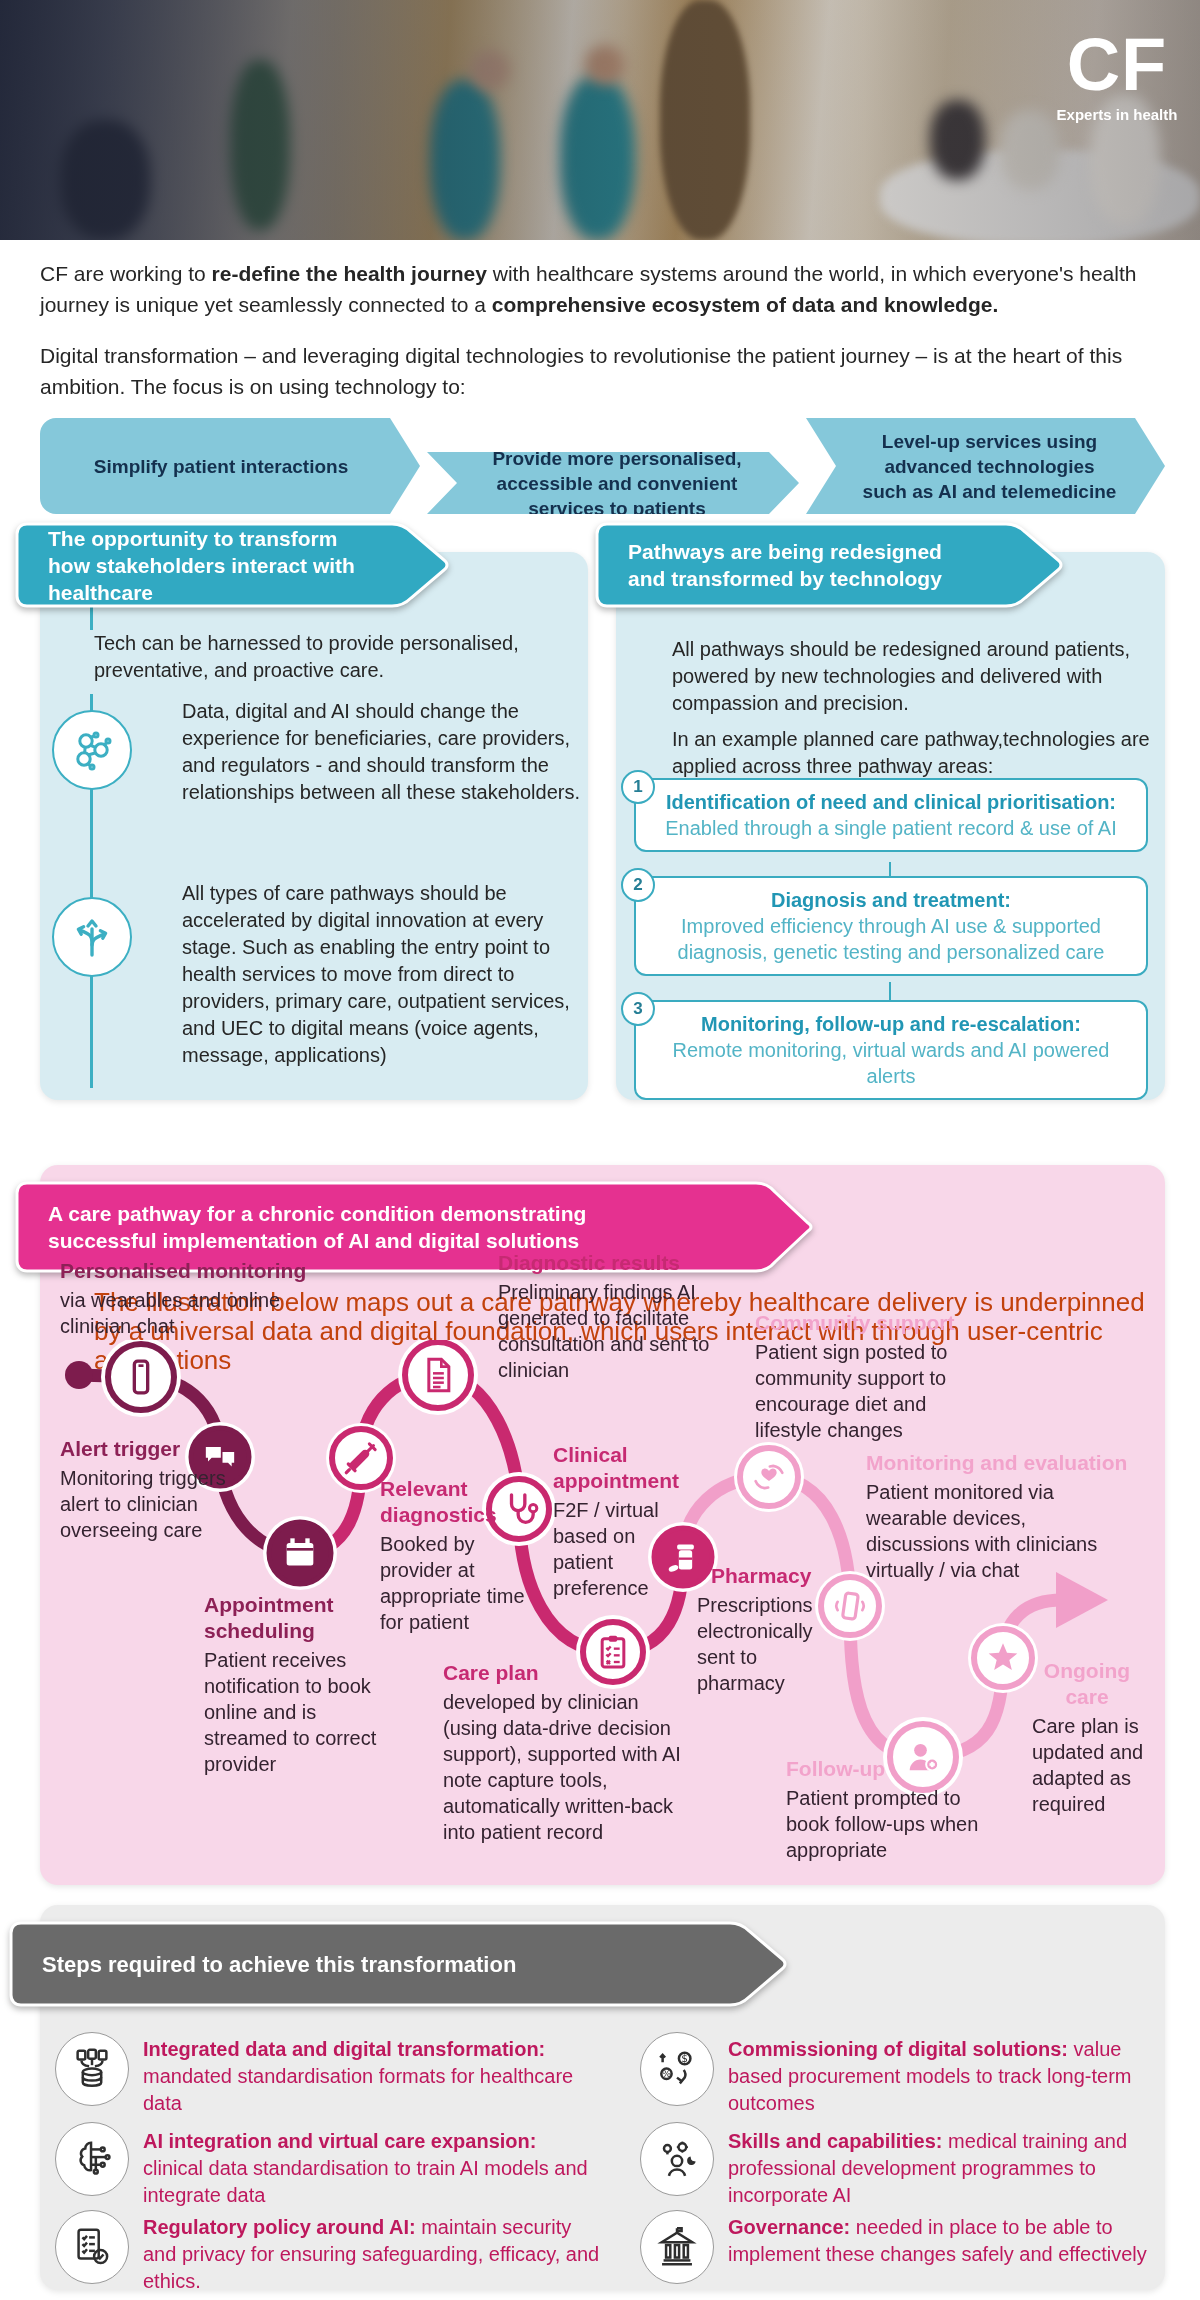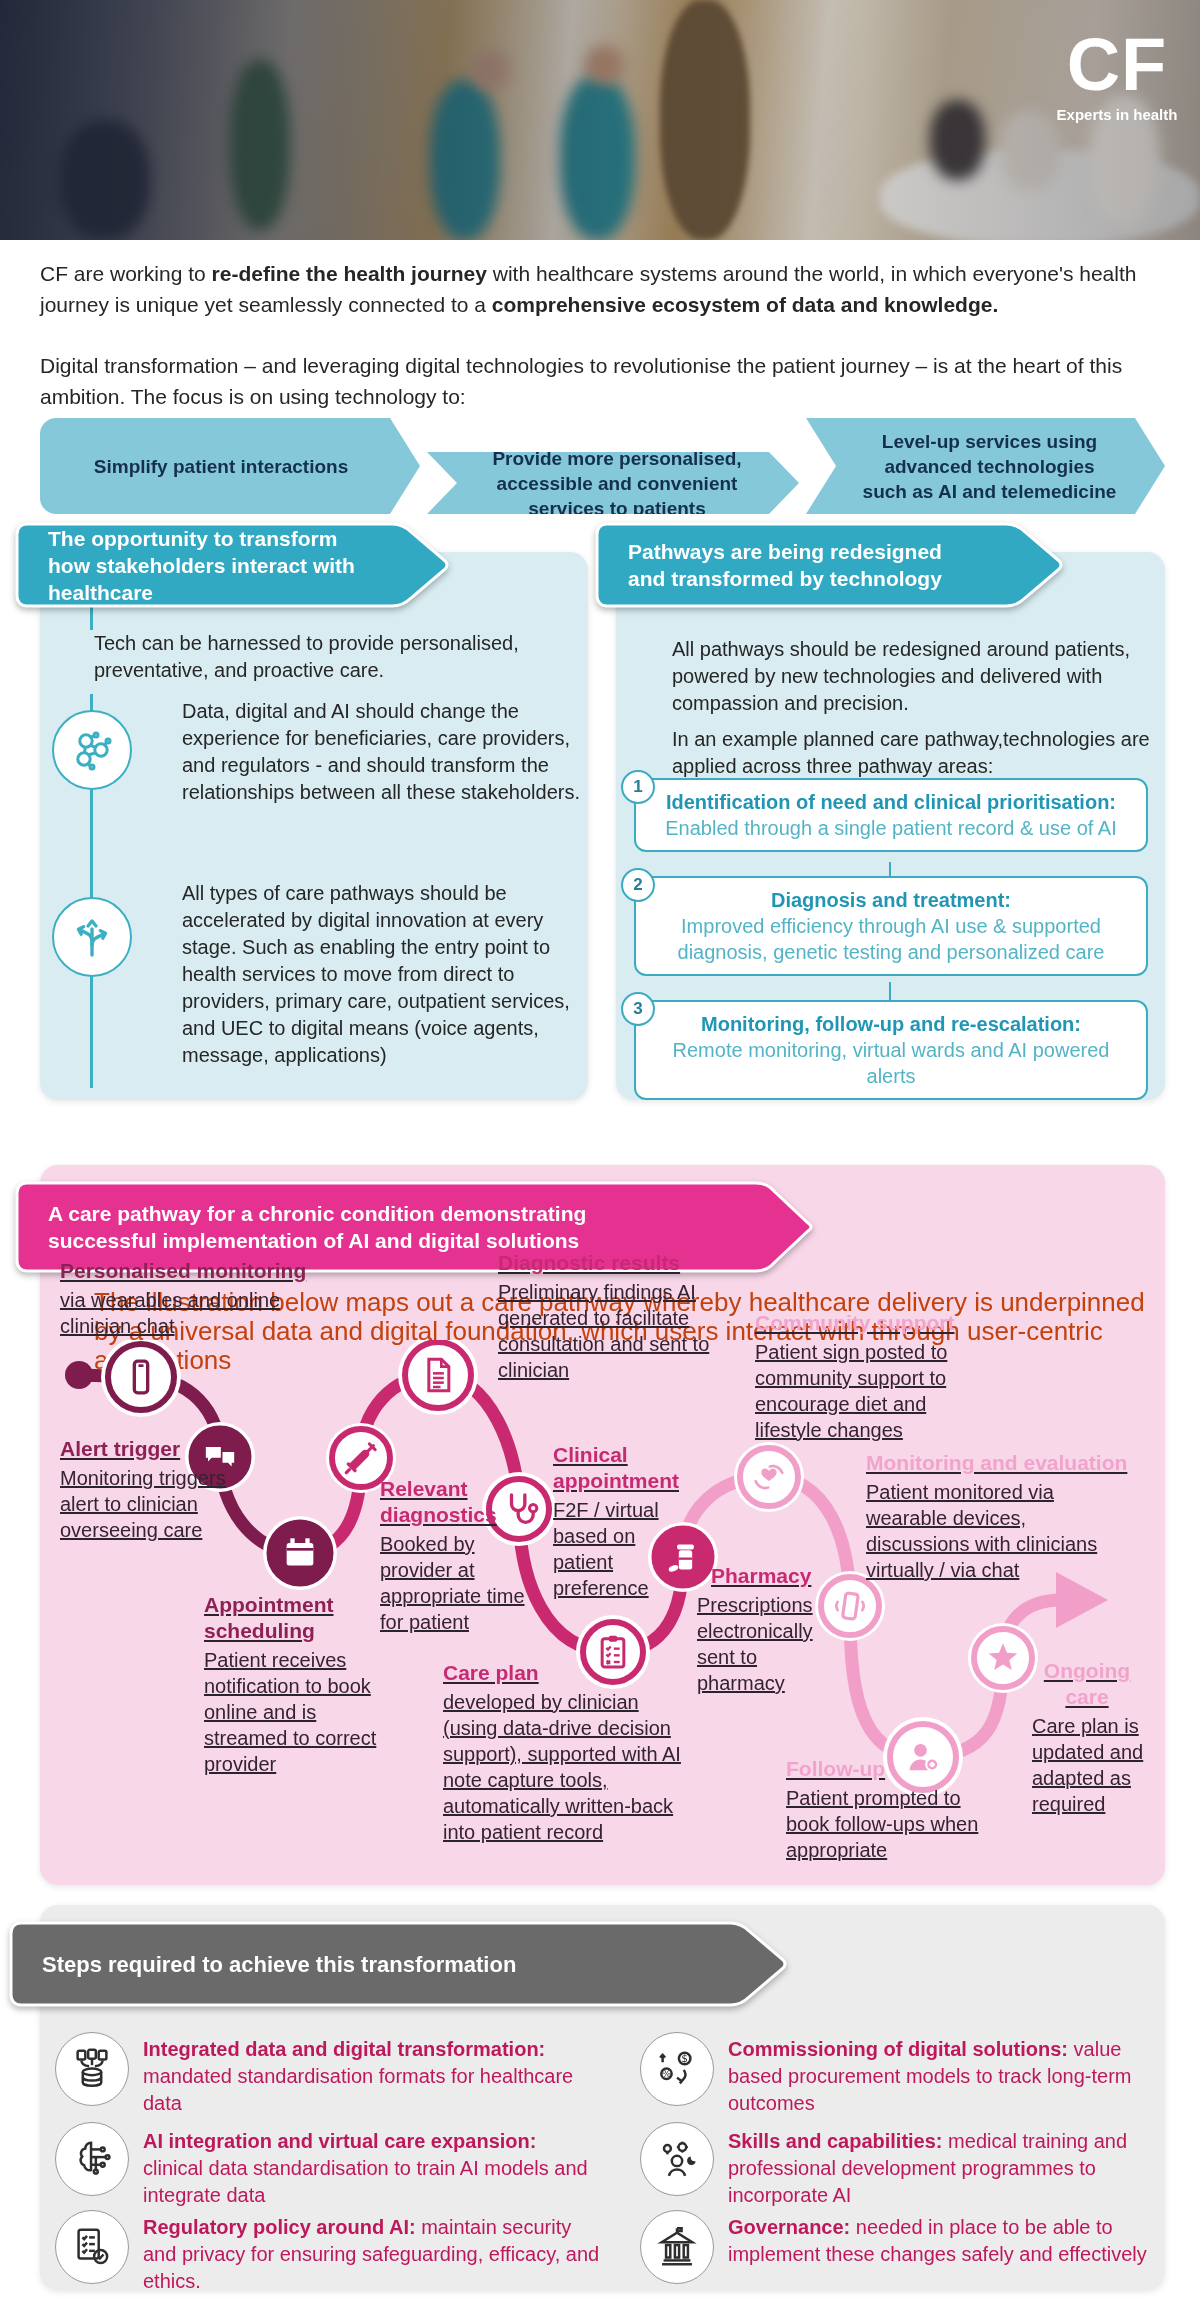--- a/index.html
+++ b/index.html
@@ -63,21 +63,21 @@
   .rnum{position:absolute;left:621px;width:34px;height:34px;border-radius:50%;background:#fff;
     border:2px solid #3aabc0;box-sizing:border-box;color:#257e95;font-weight:bold;font-size:17px;
     display:flex;align-items:center;justify-content:center;z-index:3;}
   .rconn{position:absolute;left:889px;width:2px;background:#3aabc0;}
 
   
   .flow-svg{position:absolute;left:40px;top:1340px;width:1125px;height:545px;}
   .nicon{position:absolute;width:44px;height:44px;display:flex;align-items:center;justify-content:center;}
   .nicon svg{width:40px;height:40px;}
   .c-wine{color:#7d1c4d;} .c-mag{color:#c9296f;} .c-light{color:#f19fc9;}
-  .pnode{position:absolute;text-decoration:underline;}
+  .pnode{position:absolute;}
   .ph{font-weight:bold;font-size:21px;line-height:26px;margin-bottom:3px;}
   .h-wine{color:#8d2156;} .h-mag{color:#c62a72;} .h-light{color:#f2a3cb;}
   .pd{font-size:20px;line-height:26px;color:#342330;}
 
   
   .st-circle{position:absolute;width:74px;height:74px;border-radius:50%;background:#fff;
     border:1.5px solid #9a9a9a;box-sizing:border-box;display:flex;align-items:center;justify-content:center;color:#2e2e2e;}
   .st-circle svg{width:46px;height:46px;}
   .st-text{position:absolute;font-size:20px;line-height:27px;color:#be185d;}
   .st-text b{font-weight:bold;}
@@ -101,21 +101,21 @@
     <div class="blob" style="left:60px;top:120px;width:90px;height:120px;background:#3c3f4b;"></div>
     <div class="blob" style="left:230px;top:60px;width:60px;height:170px;background:#4f7d54;"></div>
     <div class="hero-overlay"></div>
     <div class="logo">
       <div class="logo-cf">CF</div>
       <div class="logo-tag">Experts in health</div>
     </div>
   </div>
 
   <div class="para" style="top:258px;"><span>CF are working to </span><b>re-define the health journey</b><span> with healthcare systems around the world, in which everyone's health journey is unique yet seamlessly connected to a </span><b>comprehensive ecosystem of data and knowledge.</b></div>
-  <div class="para" style="top:350px;">Digital transformation – and leveraging digital technologies to revolutionise the patient journey – is at the heart of this ambition. The focus is on using technology to:</div>
+  <div class="para" style="top:340px;">Digital transformation – and leveraging digital technologies to revolutionise the patient journey – is at the heart of this ambition. The focus is on using technology to:</div>
 
   <div class="chev-row">
     <div class="chev chev-first">Simplify patient interactions</div>
     <div class="chev chev-mid">Provide more personalised, accessible and convenient services to patients</div>
     <div class="chev chev-last">Level-up services using advanced technologies such as AI and telemedicine</div>
   </div>
 
   <div class="panel panel-teal panel-left"></div>
   <div class="vline" style="left:90px;top:600px;height:30px;"></div>
   <div class="vline" style="left:90px;top:694px;height:394px;"></div>

